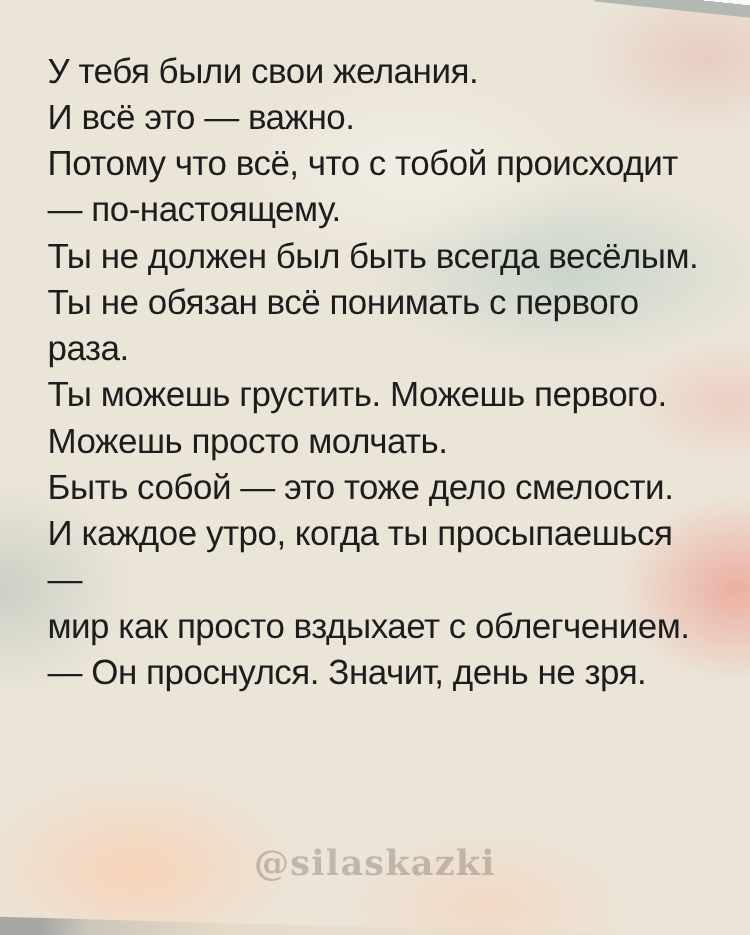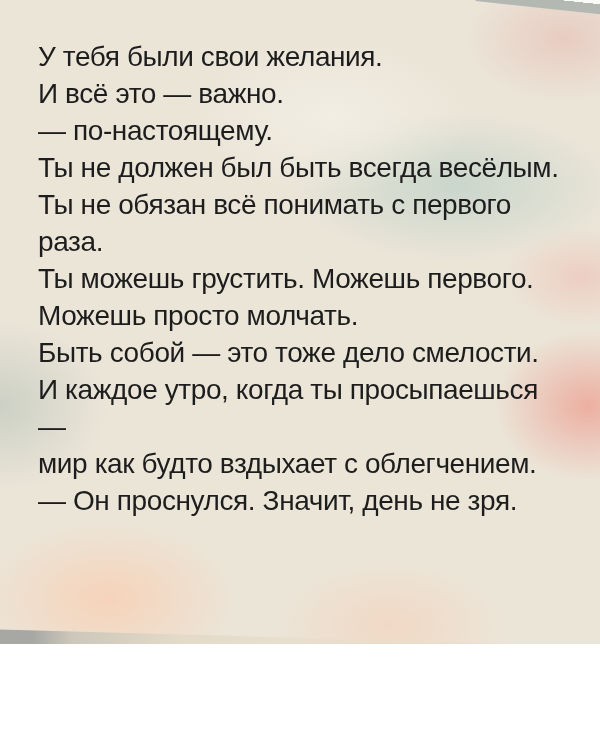--- a/index.html
+++ b/index.html
@@ -8,21 +8,21 @@
   }
   body {
     width: 600px;
     height: 748px;
     overflow: hidden;
     font-family: "Liberation Sans", sans-serif;
   }
   .card {
     position: relative;
     width: 600px;
-    height: 644px;
+    height: 748px;
     overflow: hidden;
     background-color: #ebe5d8;
     background-image:
       radial-gradient(ellipse 200px 110px at 55% 18%, rgba(243,239,229,0.85), rgba(243,239,229,0) 70%),
       radial-gradient(ellipse 140px 90px  at 94% 6%,  rgba(232,201,191,0.90), rgba(232,201,191,0) 72%),
       radial-gradient(ellipse 230px 105px at 76% 29%, rgba(200,213,202,0.95), rgba(200,213,202,0) 72%),
       radial-gradient(ellipse 150px 120px at 0% 63%,  rgba(197,203,192,0.80), rgba(197,203,192,0) 72%),
       radial-gradient(ellipse 130px 105px at 98% 63%, rgba(236,172,158,0.95), rgba(236,172,158,0) 72%),
       radial-gradient(ellipse 110px 70px  at 97% 43%, rgba(238,196,185,0.70), rgba(238,196,185,0) 72%),
       radial-gradient(ellipse 185px 110px at 18% 93%, rgba(247,210,184,0.95), rgba(247,210,184,0) 72%),
@@ -90,36 +90,37 @@
 <div class="card">
 
   <div class="edge-tr"></div>
   <div class="edge-bl"></div>
 
   <div class="text-block">
 
     <p class="para">
       <span class="line">У тебя были свои желания.</span>
       <span class="line">И всё это — важно.</span>
+      <span class="line">Потому что всё, что с тобой происходит</span>
       <span class="line">— по-настоящему.</span>
     </p>
 
     <p class="para">
       <span class="line">Ты не должен был быть всегда весёлым.</span>
       <span class="line">Ты не обязан всё понимать с первого</span>
       <span class="line">раза.</span>
       <span class="line">Ты можешь грустить. Можешь первого.</span>
       <span class="line">Можешь просто молчать.</span>
       <span class="line">Быть собой — это тоже дело смелости.</span>
     </p>
 
     <p class="para">
       <span class="line">И каждое утро, когда ты просыпаешься</span>
       <span class="line">—</span>
-      <span class="line">мир как будто вздыхает с облегчением.</span>
+      <span class="line">мир как просто вздыхает с облегчением.</span>
       <span class="line">— Он проснулся. Значит, день не зря.</span>
     </p>
 
   </div>
 
   <div class="watermark">@silaskazki</div>
 
 </div>
 
 </body></html>

